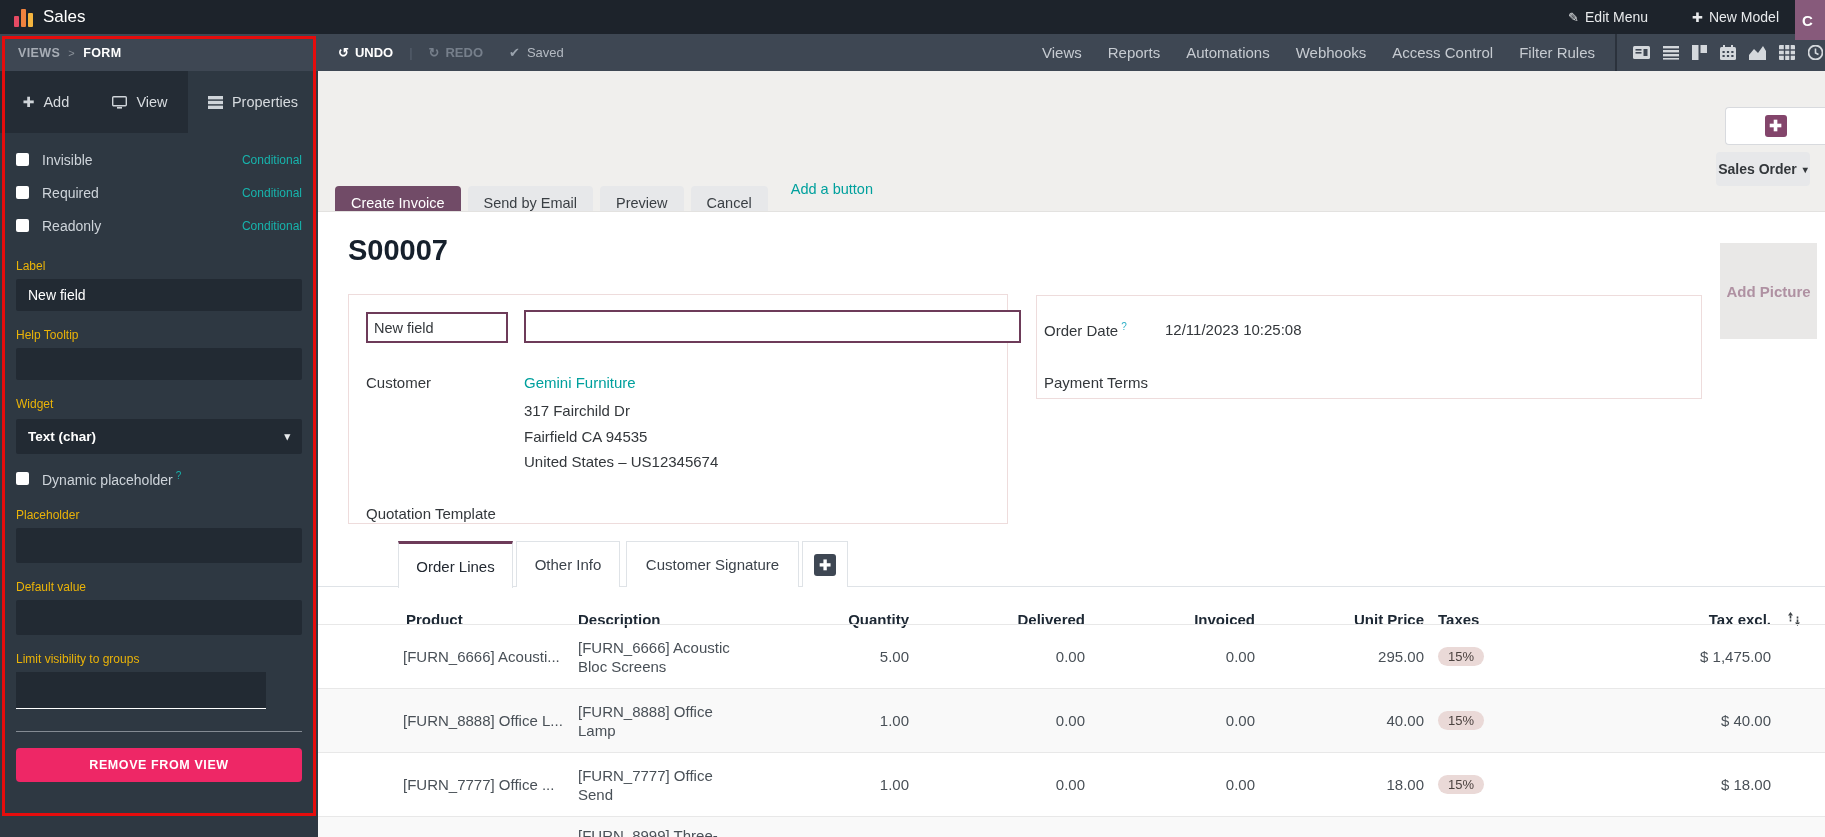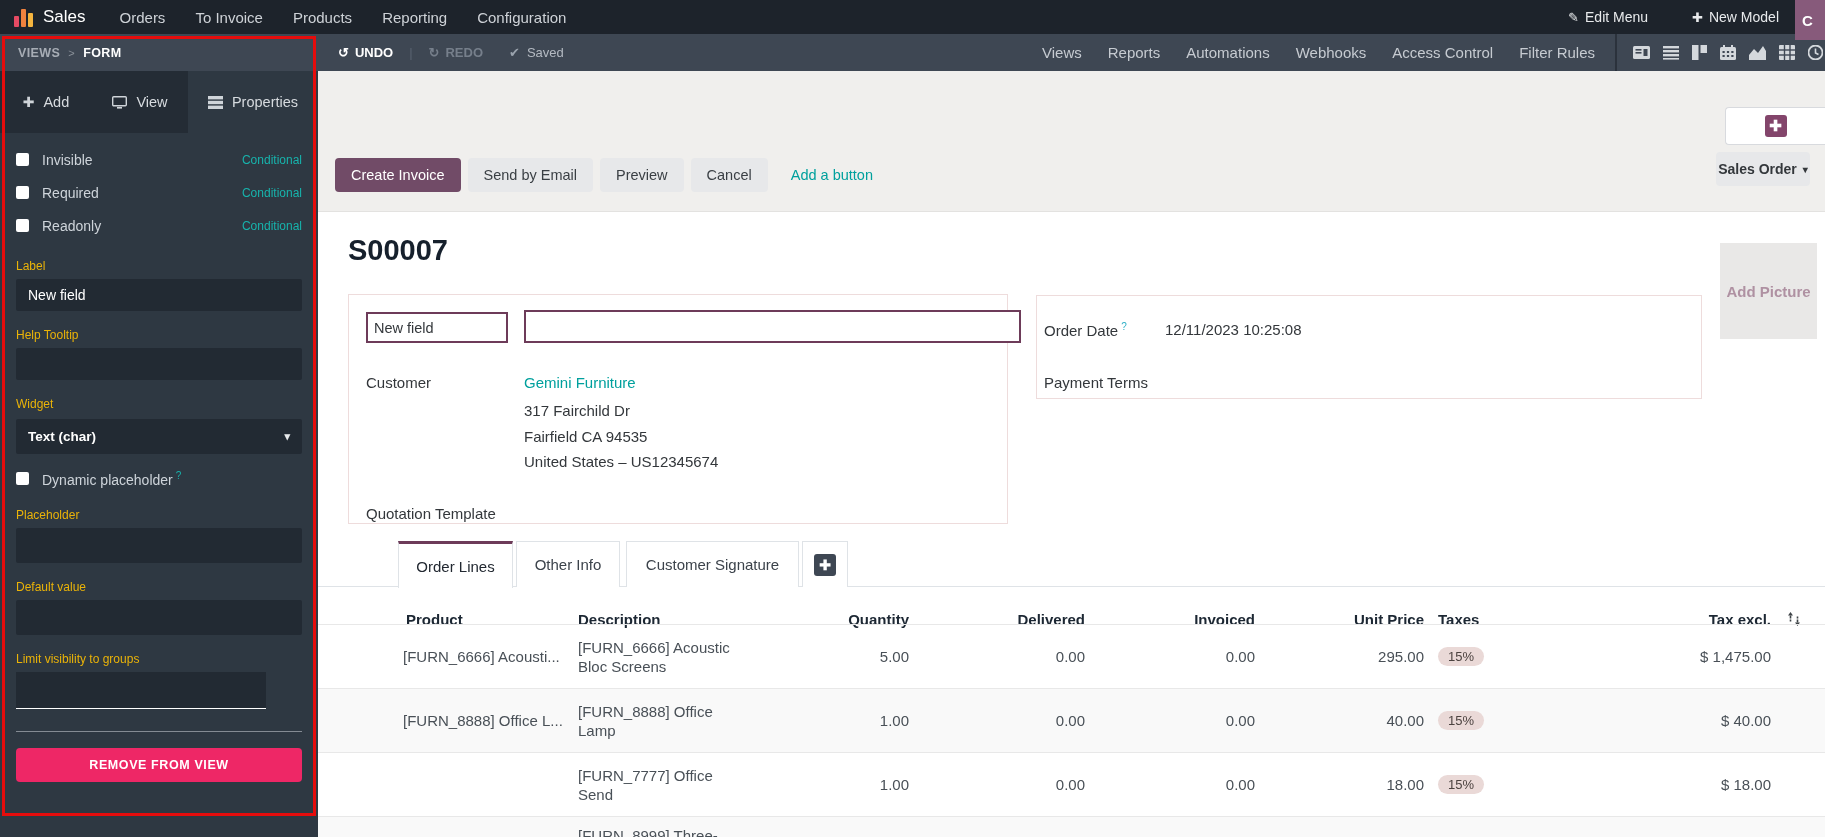--- a/index.html
+++ b/index.html
@@ -64,21 +64,21 @@
   .sb-divider{border-top:1px solid #848b93;margin:22px 0 0 0;}
   .remove-btn{margin-top:16px;width:100%;height:34px;background:#ee2766;border:none;border-radius:4px;color:#fff;font-weight:700;font-size:12.5px;letter-spacing:.6px;cursor:pointer;font-family:inherit;}
 
   .red-outline{left:2px;top:36px;width:314px;height:780px;border:3px solid #e60c0c;z-index:60;pointer-events:none;}
 
   
   .main{left:318px;top:71px;width:1507px;height:766px;background:#f0efed;}
   .sheet{position:absolute;top:140px;left:0;right:0;bottom:0;background:#fff;border-top:1px solid #e3e2e0;}
 
   .statusrow{top:87px;left:17px;display:flex;align-items:center;gap:7px;}
-  .btn{height:34px;border:none;border-radius:4px;font-size:14.5px;padding:0 16px;cursor:pointer;font-family:inherit;}
+  .btn{height:34px;border:none;border-radius:4px;font-size:14.5px;padding:0 16px;cursor:pointer;font-family:inherit;margin-top:28px;}
   .btn.primary{background:#714b67;color:#fff;}
   .btn.sec{background:#e7e8ea;color:#3a3f44;}
   .link-teal{color:#00a09d;font-size:14.5px;margin-left:16px;cursor:pointer;}
 
   .plus-box{top:36px;right:0;width:100px;height:38px;background:#fff;border:1px solid #d8dade;border-right:none;border-radius:4px 0 0 4px;display:flex;align-items:center;justify-content:center;}
   .plus-sq{width:22px;height:22px;background:#83456b;border-radius:3px;color:#fff;font-size:15px;font-weight:700;display:flex;align-items:center;justify-content:center;cursor:pointer;}
   .stage-btn{top:81px;right:15px;width:94px;height:34px;background:#e7e8ea;border:none;border-radius:4px;font-size:14px;font-weight:600;color:#33373b;cursor:pointer;font-family:inherit;display:flex;align-items:center;justify-content:center;gap:6px;}
   .stage-btn .car{font-size:10px;}
 
   .sheet-title{left:30px;top:22px;font-size:29px;font-weight:700;color:#16202c;}
@@ -118,27 +118,20 @@
 
 <div class="screen">
 
   <header class="abs topbar">
     <span class="logo">
         <i class="b1"></i>
         <i class="b2"></i>
         <i class="b3"></i>
       </span>
     <span class="appname">Sales</span>
-    <nav class="topmenu">
-      <span>Orders</span>
-      <span>To Invoice</span>
-      <span>Products</span>
-      <span>Reporting</span>
-      <span>Configuration</span>
-    </nav>
     <div class="top-right">
       <span><span class="ticon">✎</span><span>Edit Menu</span></span>
       <span><span class="ticon">✚</span><span>New Model</span></span>
     </div>
   </header>
   <div class="abs close-chip">C</div>
 
   <div class="abs toolbar">
     <div class="breadcrumb">
       <span class="root">VIEWS</span>
@@ -395,20 +388,21 @@
         <span class="c rt c-qty">1.00</span>
         <span class="c rt c-del">0.00</span>
         <span class="c rt c-inv">0.00</span>
         <span class="c rt c-up">40.00</span>
         <span class="c c-tax">
             <span class="pill">15%</span>
           </span>
         <span class="c rt c-te">$ 40.00</span>
       </div>
       <div class="abs ol-row" style="top:540px;height:64px;">
+        <span class="c c-prod">[FURN_7777] Office ...</span>
         <span class="c c-desc">[FURN_7777] Office Send</span>
         <span class="c rt c-qty">1.00</span>
         <span class="c rt c-del">0.00</span>
         <span class="c rt c-inv">0.00</span>
         <span class="c rt c-up">18.00</span>
         <span class="c c-tax">
             <span class="pill">15%</span>
           </span>
         <span class="c rt c-te">$ 18.00</span>
       </div>

